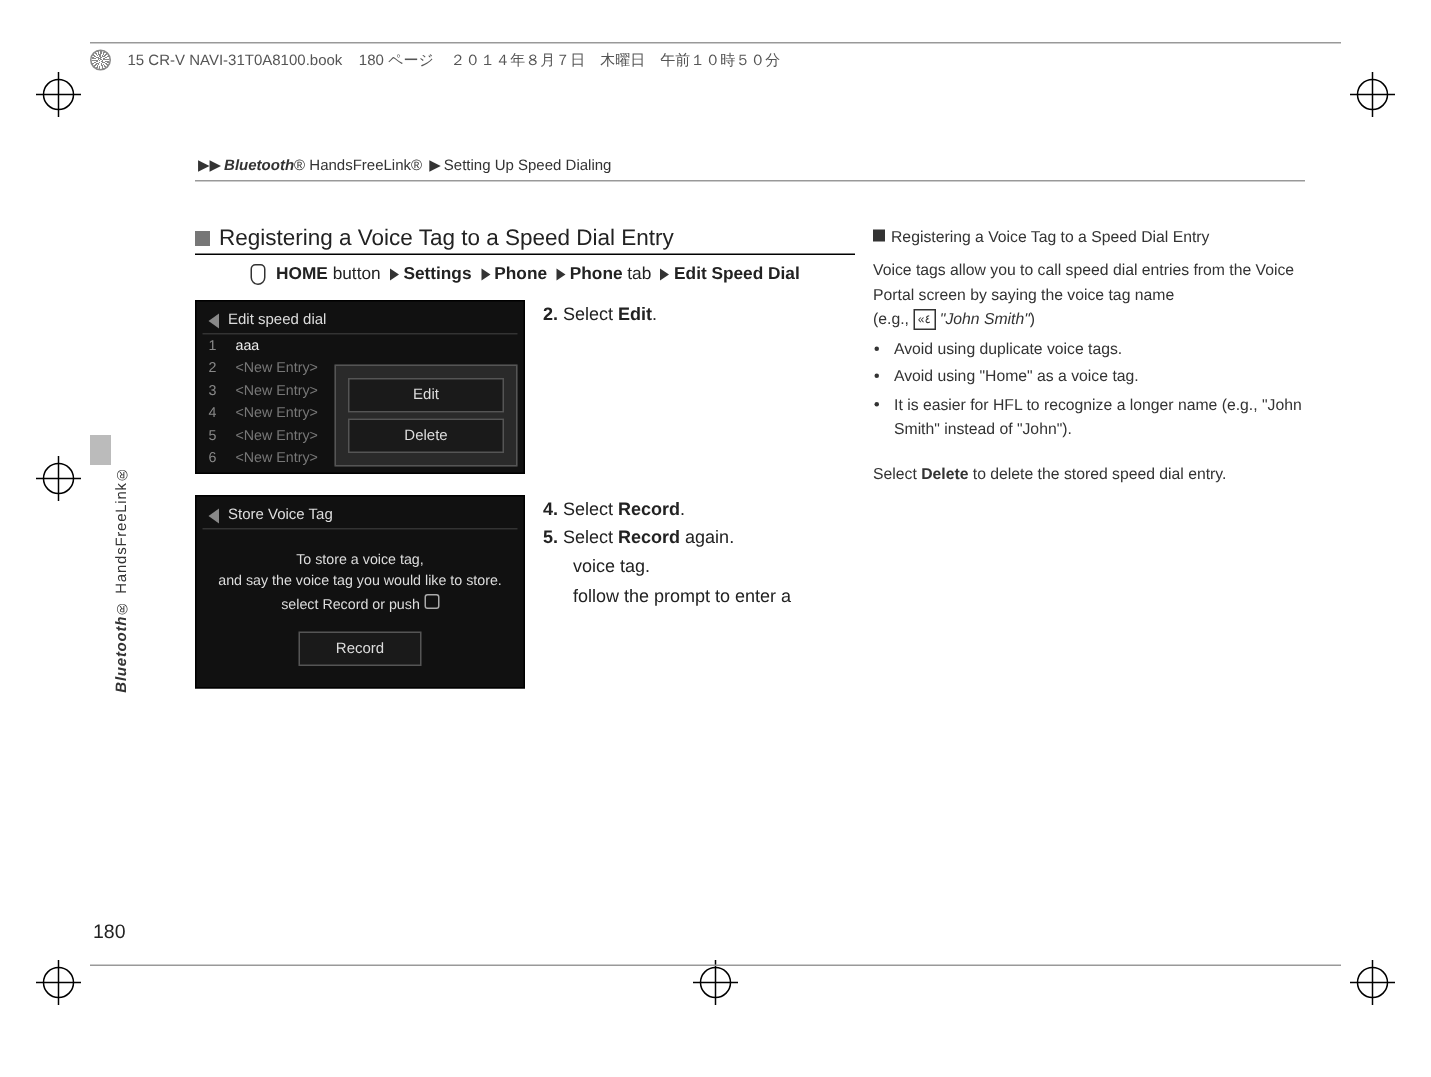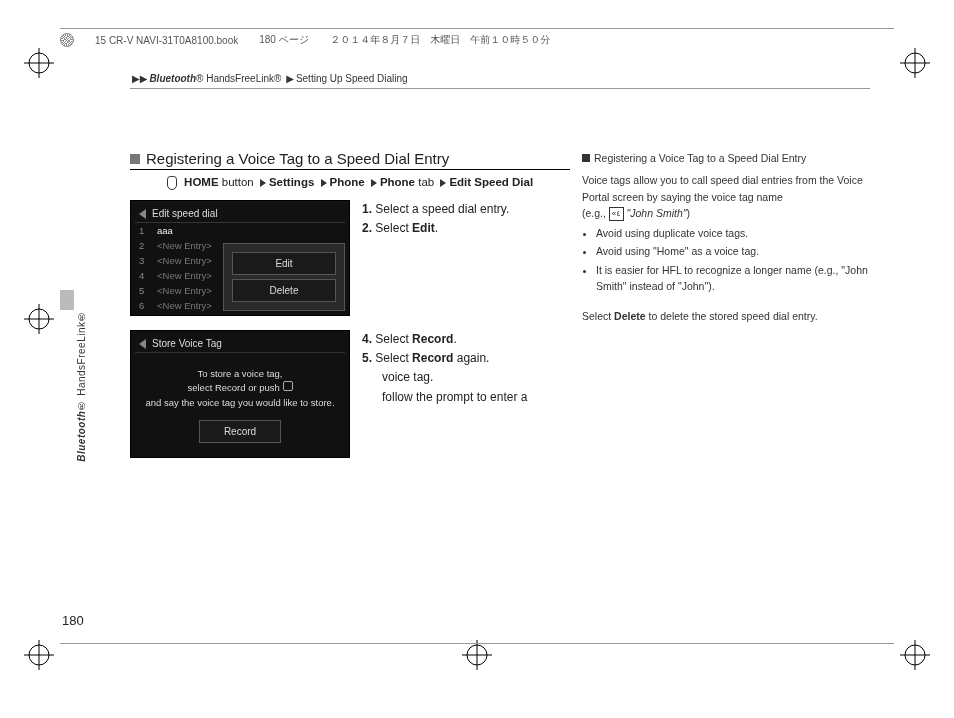--- a/index.html
+++ b/index.html
@@ -30,33 +30,33 @@
     position: absolute;
     left: 60px;
     right: 60px;
     top: 28px;
     border-top: 0.5px solid #999;
     display: flex;
     align-items: center;
     padding-top: 4px;
     font-size: 10px;
     color: #555;
-    gap: 21px;
+    gap: 11px;
   }
   .header-line .hgl {
     width: 12px; height: 12px; border:1px solid #888; border-radius:50%;
     display:inline-block;
     background:
       repeating-conic-gradient(#888 0 10deg, transparent 10deg 20deg);
   }
 
   .breadcrumb {
     position: absolute;
     left: 130px;
-    top: 73px;
+    top: 104px;
     font-size: 10px;
     color: #333;
   }
   .breadcrumb .arr { margin: 0 2px; }
   .breadcrumb-line {
     border-bottom: 0.5px solid #999;
     width: 740px;
     margin-top: 4px;
   }
 
@@ -361,35 +361,34 @@
             <span class="num">6</span>
             <span>&lt;New Entry&gt;</span>
           </div>
       </div>
       <div class="sd-popup">
         <div class="btn">Edit</div>
         <div class="btn">Delete</div>
       </div>
     </div>
     <div class="steps">
-      <div><b>1.</b> <span>Select a speed dial entry.</span></div>
       <div><b>2.</b> <span>Select </span><b>Edit</b><span>.</span></div>
     </div>
   </div>
 
   <div class="step-block">
     <div class="device-screen">
       <div class="ds-title">
         <span class="ds-back"></span>
         <span>Store Voice Tag</span>
       </div>
       <div class="ds-store">
         <div>To store a voice tag,</div>
+        <div>and say the voice tag you would like to store.</div>
         <div><span>select Record or push </span><span class="mic-icon"></span></div>
-        <div>and say the voice tag you would like to store.</div>
         <div class="rec-btn">Record</div>
       </div>
     </div>
     <div class="steps">
       <div><b>4.</b> <span>Select </span><b>Record</b><span>.</span></div>
       <div><b>5.</b> <span>Select </span><b>Record</b><span> again.</span></div>
       <div class="sub" style="padding-left:20px;text-indent:0">voice tag.</div>
       <div class="sub" style="padding-left:20px;text-indent:0">follow the prompt to enter a</div>
     </div>
   </div>

